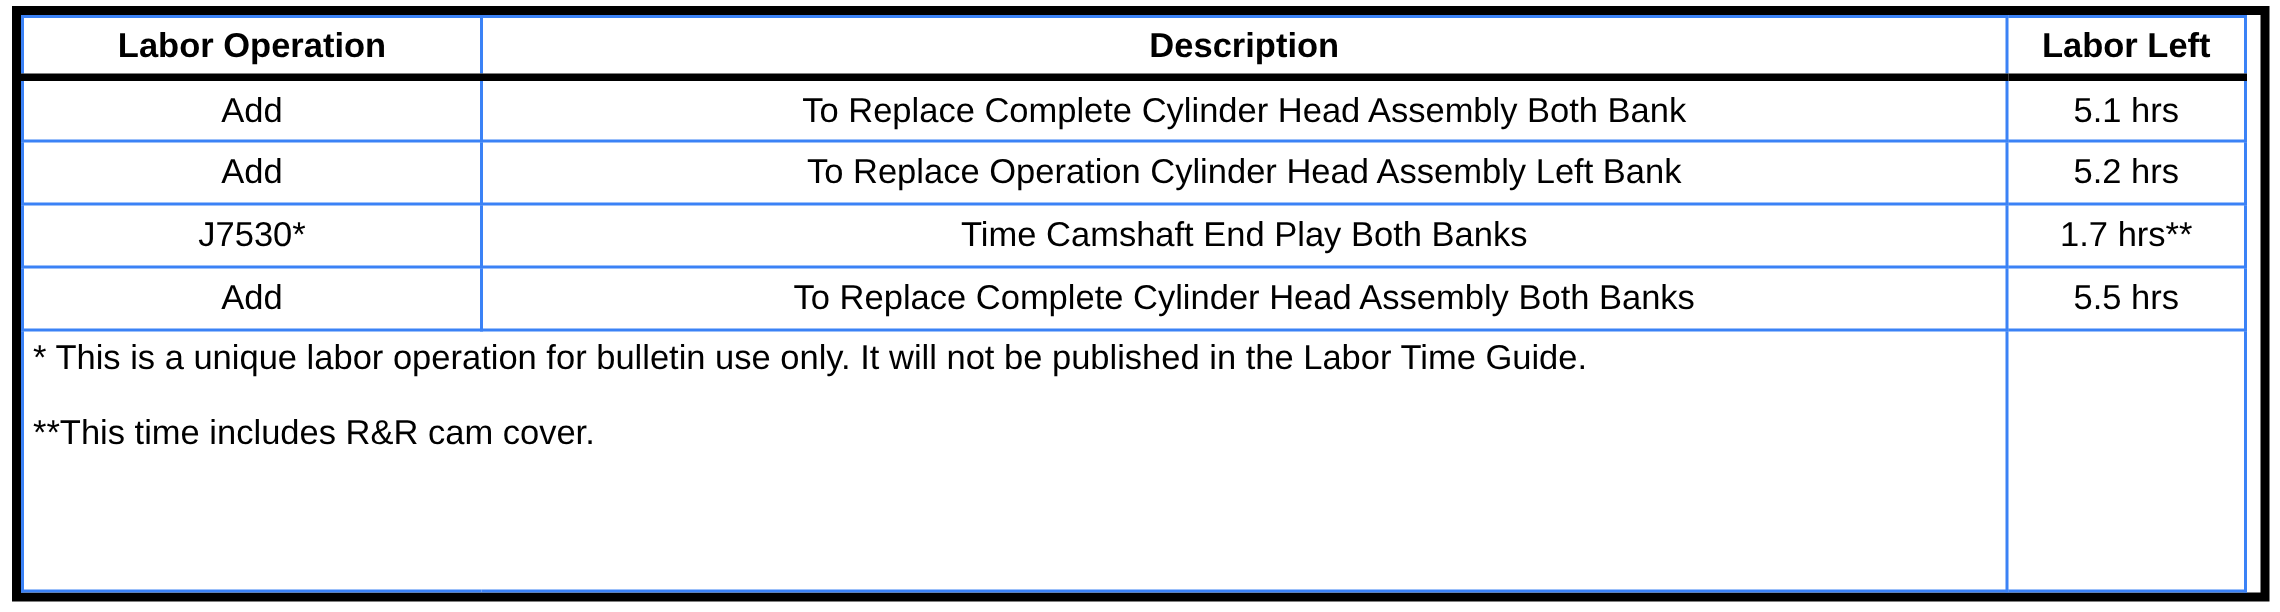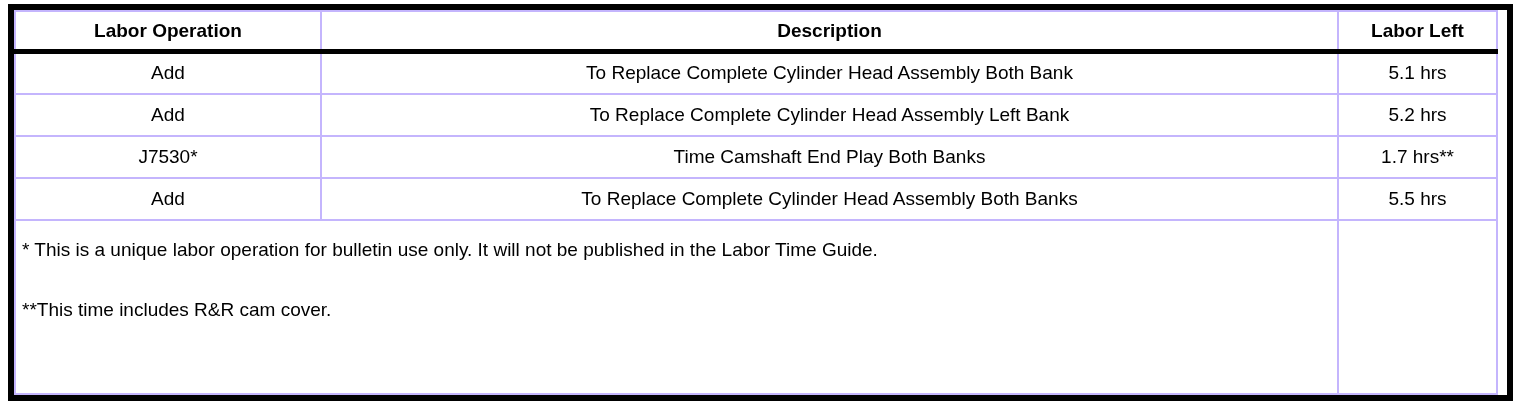--- a/index.html
+++ b/index.html
@@ -25,47 +25,47 @@
     box-sizing: border-box;
     background: #ffffff;
   }
   table.labor-table {
     border-collapse: collapse;
     width: calc(100% - 9px);
     height: 100%;
     table-layout: fixed;
   }
   th, td {
-    border: 2px solid #c4b5fd;
-    font-size: 19px;
+    border: 2px solid #3b82f6;
+    font-size: 23px;
     text-align: center;
     vertical-align: middle;
     padding: 0;
     overflow: hidden;
     white-space: nowrap;
   }
   thead th {
     font-weight: bold;
     border-bottom: 5px solid #000000;
     height: 37px;
   }
   tbody tr.data-row {
     height: 42px;
   }
   td.footnotes-cell {
     text-align: left;
     vertical-align: top;
-    padding: 16px 6px 0 6px;
+    padding: 5px 6px 0 6px;
     white-space: normal;
   }
   .footnote {
     line-height: 25px;
   }
   .footnote + .footnote {
-    margin-top: 35px;
+    margin-top: 25px;
   }
 </style>
 </head>
 <body>
 
 <div class="frame">
   <table class="labor-table">
     <colgroup>
       <col style="width:306px">
       <col style="width:1017px">
@@ -79,21 +79,21 @@
       </tr>
     </thead>
     <tbody>
       <tr class="data-row">
         <td>Add</td>
         <td>To Replace Complete Cylinder Head Assembly Both Bank</td>
         <td>5.1 hrs</td>
       </tr>
       <tr class="data-row">
         <td>Add</td>
-        <td>To Replace Complete Cylinder Head Assembly Left Bank</td>
+        <td>To Replace Operation Cylinder Head Assembly Left Bank</td>
         <td>5.2 hrs</td>
       </tr>
       <tr class="data-row">
         <td>J7530*</td>
         <td>Time Camshaft End Play Both Banks</td>
         <td>1.7 hrs**</td>
       </tr>
       <tr class="data-row">
         <td>Add</td>
         <td>To Replace Complete Cylinder Head Assembly Both Banks</td>

